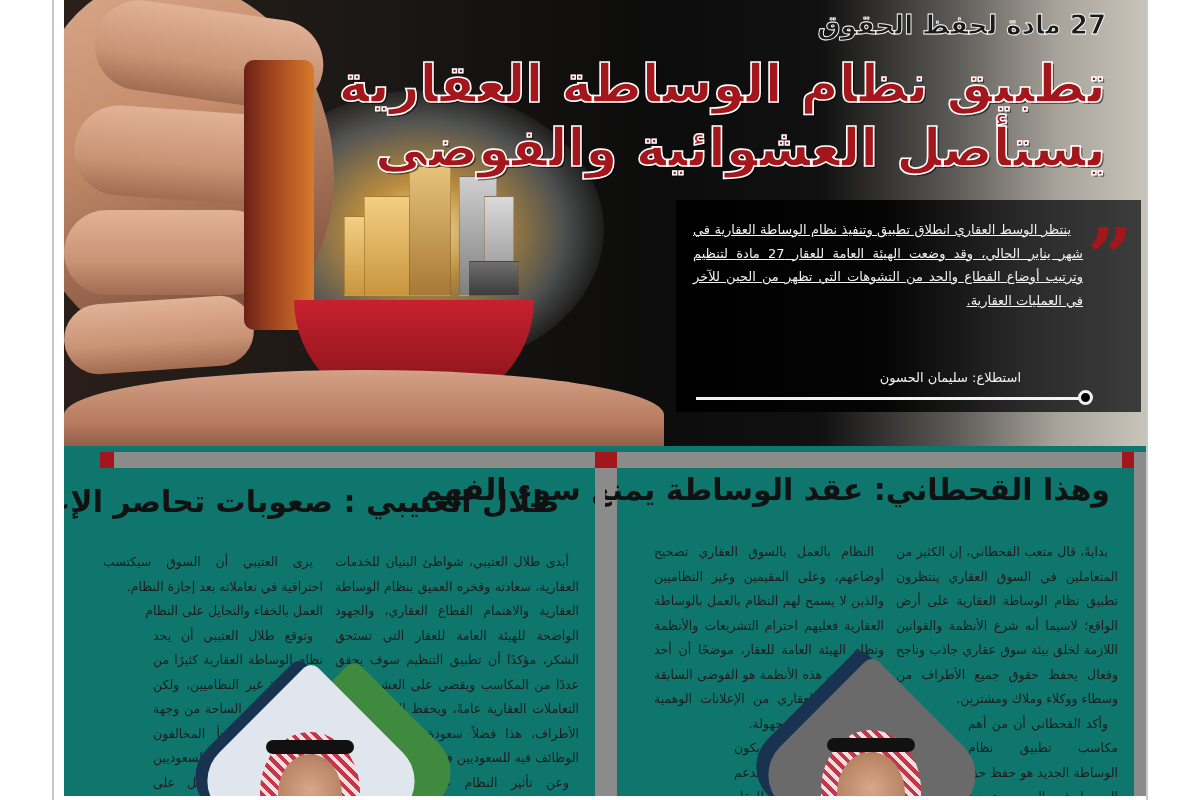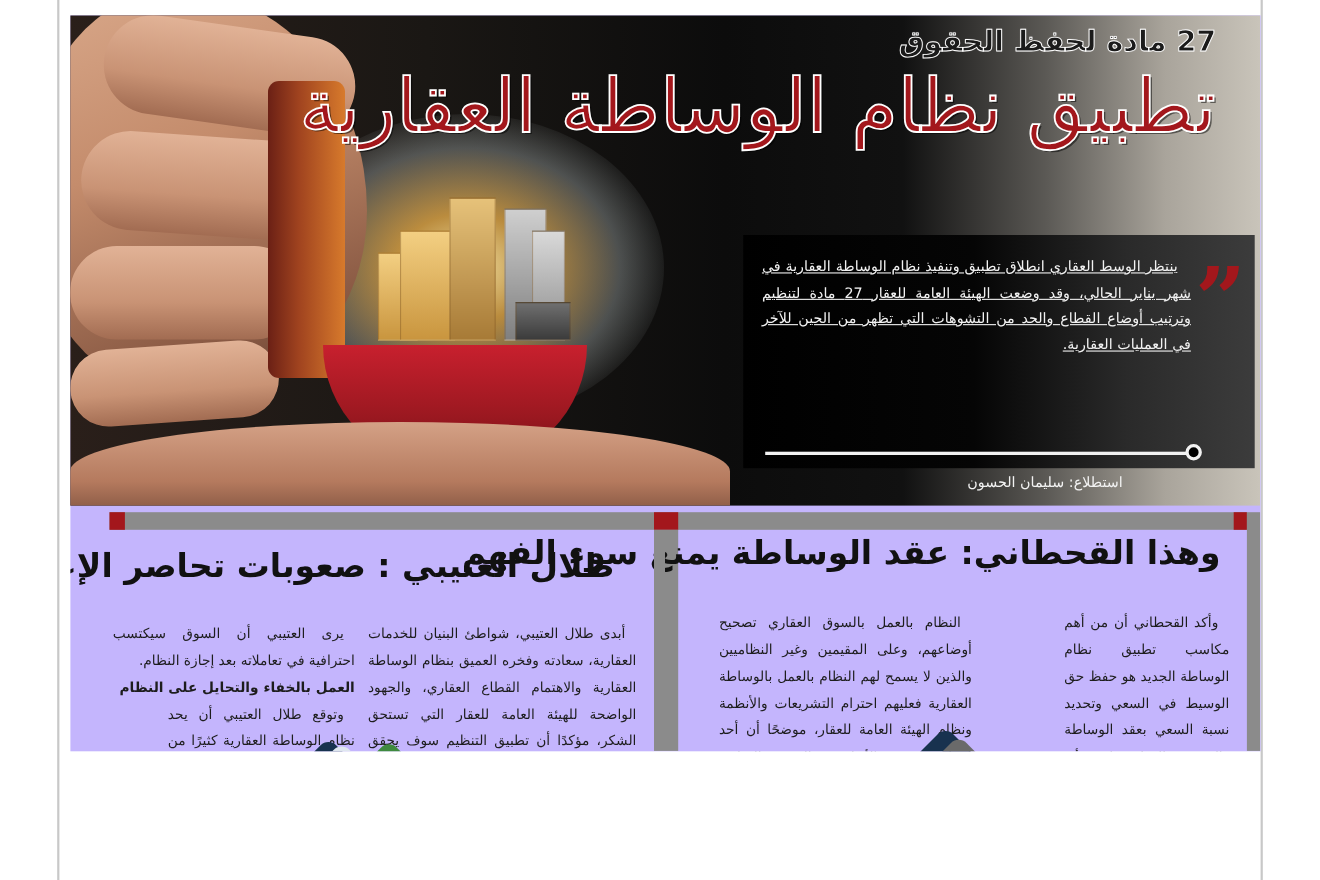--- a/index.html
+++ b/index.html
@@ -2,22 +2,22 @@
 <html lang="ar" dir="rtl"><head>
 <meta charset="utf-8">
 <style>
   * { box-sizing: border-box; margin: 0; padding: 0; }
   html, body { width: 1200px; height: 800px; overflow: hidden; background: #ffffff; }
   body { position: relative; font-family: "DejaVu Sans", sans-serif; direction: rtl; }
 
   .page-edge-left { position: absolute; left: 52px; top: 0; width: 2px; height: 800px; background: #c8c8c8; }
   .page-edge-right { position: absolute; left: 1146px; top: 0; width: 2px; height: 800px; background: #c8c8c8; }
 
-  .page { position: absolute; left: 64px; top: 14px; width: 1082px; height: 669px; overflow: hidden;
-          background: #c4b5fd; }
+  .page { position: absolute; left: 64px; top: 0; width: 1082px; height: 796px; overflow: hidden;
+          background: #0f766e; }
 
   
   .hero { position: absolute; left: 0; top: 0; width: 1082px; height: 446px; overflow: hidden;
           background: linear-gradient(90deg, #2a1f1a 0%, #1a1714 30%, #0c0c0c 55%, #111 70%, #5b5955 82%, #a9a49b 92%, #c9c4ba 100%); }
   .hero-glow { position: absolute; left: 180px; top: 90px; width: 360px; height: 280px; border-radius: 50%;
           background: radial-gradient(ellipse at center, rgba(255,236,170,0.95) 0%, rgba(255,190,80,0.7) 25%, rgba(190,200,200,0.35) 55%, rgba(30,40,40,0) 75%); }
   .hand-top { position: absolute; left: -30px; top: -20px; width: 300px; height: 360px; border-radius: 40% 55% 45% 40%;
           background: linear-gradient(160deg, #d9a88a 0%, #c48c6c 40%, #8a5a44 80%, #5a3a2c 100%); }
   .finger { position: absolute; border-radius: 60px; background: linear-gradient(180deg, #e1b296 0%, #c99375 60%, #a26c52 100%); }
   .f1 { left: 30px; top: 10px; width: 230px; height: 90px; transform: rotate(8deg); }
@@ -33,44 +33,44 @@
   .building { position: absolute; bottom: 150px; background: linear-gradient(180deg, #f3cf82 0%, #c9953e 100%); border: 1px solid rgba(120,80,30,0.4); }
   .b1 { left: 280px; width: 36px; height: 80px; }
   .b2 { left: 300px; width: 50px; height: 100px; }
   .b3 { left: 345px; width: 42px; height: 130px; background: linear-gradient(180deg,#e6c27a,#a77a36); }
   .b4 { left: 395px; width: 38px; height: 120px; background: linear-gradient(180deg,#cfcfcf,#7f7f7f); }
   .b5 { left: 420px; width: 30px; height: 100px; background: linear-gradient(180deg,#d9d9d9,#8c8c8c); }
   .b6 { left: 405px; width: 50px; height: 35px; background: linear-gradient(180deg,#6f6f6f,#3b3b3b); }
 
   .hero-kicker { position: absolute; right: 40px; top: 10px; font-size: 26px; font-weight: bold; color: #1b1b1b;
           -webkit-text-stroke: 0.8px #ffffff; text-shadow: 0 0 1px #fff; }
-  .hero-title { position: absolute; right: 40px; top: 52px; font-size: 68px; line-height: 64px; font-weight: normal;
+  .hero-title { position: absolute; right: 40px; top: 52px; font-size: 52px; line-height: 64px; font-weight: bold;
           color: #a3171c; -webkit-text-stroke: 1.6px #ffffff; text-shadow: 2px 2px 0 rgba(0,0,0,0.5); }
 
   .intro-box { position: absolute; left: 612px; top: 200px; width: 465px; height: 212px;
           background: linear-gradient(90deg, #000 0%, #050505 45%, #2a2a2a 75%, #3c3c3c 100%); }
   .quote-mark { position: absolute; right: 8px; top: 18px; font-size: 80px; line-height: 80px; font-weight: bold; color: #a3171c; font-family: "DejaVu Serif", serif; }
   .intro-text { position: absolute; right: 58px; top: 18px; width: 390px; color: #f2f2f2; font-size: 13px; line-height: 23.5px; text-align: justify; }
   .intro-text p { text-indent: 12px; text-decoration: underline; }
-  .byline { position: absolute; right: 120px; top: 170px; color: #f2f2f2; font-size: 13px; margin-top: 48px; }
+  .byline { position: absolute; right: 120px; top: 170px; color: #f2f2f2; font-size: 13px; }
   .byline-rule { position: absolute; left: 20px; right: 60px; top: 197px; height: 3px; background: #f2f2f2; }
   .byline-dot { position: absolute; right: 48px; top: 190px; width: 15px; height: 15px; border-radius: 50%; border: 3px solid #f2f2f2; background: #000; }
 
   
   .article { position: absolute; top: 452px; bottom: 0; }
   .article-right { left: 541px; width: 541px; }
   .article-left { left: 0; width: 541px; }
   .top-bar { position: absolute; top: 0; height: 16px; background: #8b8b8b; }
   .red-tab { position: absolute; top: 0; width: 12px; height: 16px; background: #a3171c; }
   .side-bar { position: absolute; top: 0; width: 12px; bottom: 0; background: #8b8b8b; }
 
   .article-title { position: absolute; font-size: 30px; font-weight: bold; color: #111; white-space: nowrap; }
   .col { position: absolute; font-size: 12.5px; line-height: 24.5px; color: #1d1d1d; text-align: justify; }
   .col p { text-indent: 10px; }
-  .col .sub { font-weight: bold; text-indent: 0; }
+  .col .sub { font-weight: normal; text-indent: 0; }
 
   .photo { position: absolute; overflow: hidden; border-radius: 40px 10px 40px 10px; transform: rotate(-45deg); }
   .photo-inner { position: absolute; transform: rotate(45deg); }
   .frame-navy { position: absolute; border-radius: 40px 10px 40px 10px; transform: rotate(-45deg); background: #18324f; }
   .frame-green { position: absolute; border-radius: 40px 10px 40px 10px; transform: rotate(-45deg); background: #3f8a3f; }
   .head { position: absolute; border-radius: 50%; background: radial-gradient(circle at 50% 45%, #d7a888 0%, #b88466 60%, #8f624b 100%); }
   .ghutra { position: absolute; border-radius: 50% 50% 10px 10px;
             background: repeating-linear-gradient(45deg, #c4364a 0 4px, #f2dede 4px 8px); }
   .agal { position: absolute; border-radius: 20px; background: #111; }
 </style>
@@ -97,20 +97,21 @@
       <div class="building b4"></div>
       <div class="building b5"></div>
       <div class="building b6"></div>
       <div class="bowl"></div>
       <div class="palm"></div>
     </div>
 
     <div class="hero-kicker">27 مادة لحفظ الحقوق</div>
     <h1 class="hero-title">
       <div>تطبيق نظام الوساطة العقارية</div>
+      <div>يستأصل العشوائية والفوضى</div>
     </h1>
 
     <div class="intro-box">
       <div class="quote-mark">”</div>
       <div class="intro-text">
         <p>ينتظر الوسط العقاري انطلاق تطبيق وتنفيذ نظام الوساطة العقارية في شهر يناير الحالي، وقد وضعت الهيئة العامة للعقار 27 مادة لتنظيم وترتيب أوضاع القطاع والحد من التشوهات التي تظهر من الحين للآخر في العمليات العقارية.</p>
       </div>
       <div class="byline">استطلاع: سليمان الحسون</div>
       <div class="byline-rule"></div>
       <div class="byline-dot"></div>
@@ -120,20 +121,21 @@
   <article class="article article-right">
     <div class="top-bar" style="left:0; right:12px;"></div>
     <div class="red-tab" style="right:12px;"></div>
     <div class="red-tab" style="left:0;"></div>
     <div class="side-bar" style="right:0;"></div>
     <div class="side-bar" style="left:0; top:16px;"></div>
 
     <h2 class="article-title" style="right:36px; top:20px;">وهذا القحطاني: عقد الوساطة يمنع سوء الفهم</h2>
 
     <div class="col" style="right:28px; top:88px; width:222px;">
+      <p>بدايةً، قال متعب القحطاني، إن الكثير من المتعاملين في السوق العقاري ينتظرون تطبيق نظام الوساطة العقارية على أرض الواقع؛ لاسيما أنه شرع الأنظمة والقوانين اللازمة لخلق بيئة سوق عقاري جاذب وناجح وفعال يحفظ حقوق جميع الأطراف من وسطاء ووكلاء وملاك ومشترين.</p>
       <p style="width:150px;">وأكد القحطاني أن من أهم مكاسب تطبيق نظام الوساطة الجديد هو حفظ حق الوسيط في السعي وتحديد نسبة السعي بعقد الوساطة والتسويق العقاري لدرء أي سوء فهم أو اجتهادات، وهذا</p>
     </div>
     <div class="col" style="right:262px; top:88px; width:230px;">
       <p>النظام بالعمل بالسوق العقاري تصحيح أوضاعهم، وعلى المقيمين وغير النظاميين والذين لا يسمح لهم النظام بالعمل بالوساطة العقارية فعليهم احترام التشريعات والأنظمة ونظام الهيئة العامة للعقار، موضحًا أن أحد أسباب سن هذه الأنظمة هو الفوضى السابقة في السوق العقاري من الإعلانات الوهمية وغير الاحترافية والمجهولة.</p>
       <p style="width:150px;">وتمنى القحطاني أن يكون سوق القطاع العقاري بدعم الهيئة العامة للعقار وتشريعاتها لأبناء وبنات هذا الوطن ليكون رافدًا وطنيًا حيويًا،</p>
     </div>
 
     <div class="frame-navy" style="left:170px; top:230px; width:170px; height:170px;"></div>
     <div class="photo" style="left:182px; top:238px; width:170px; height:170px; background:#6a6a6a;" aria-label="portrait-mutab-al-qahtani">
       <div class="photo-inner" style="left:0; top:0; width:170px; height:170px;">

